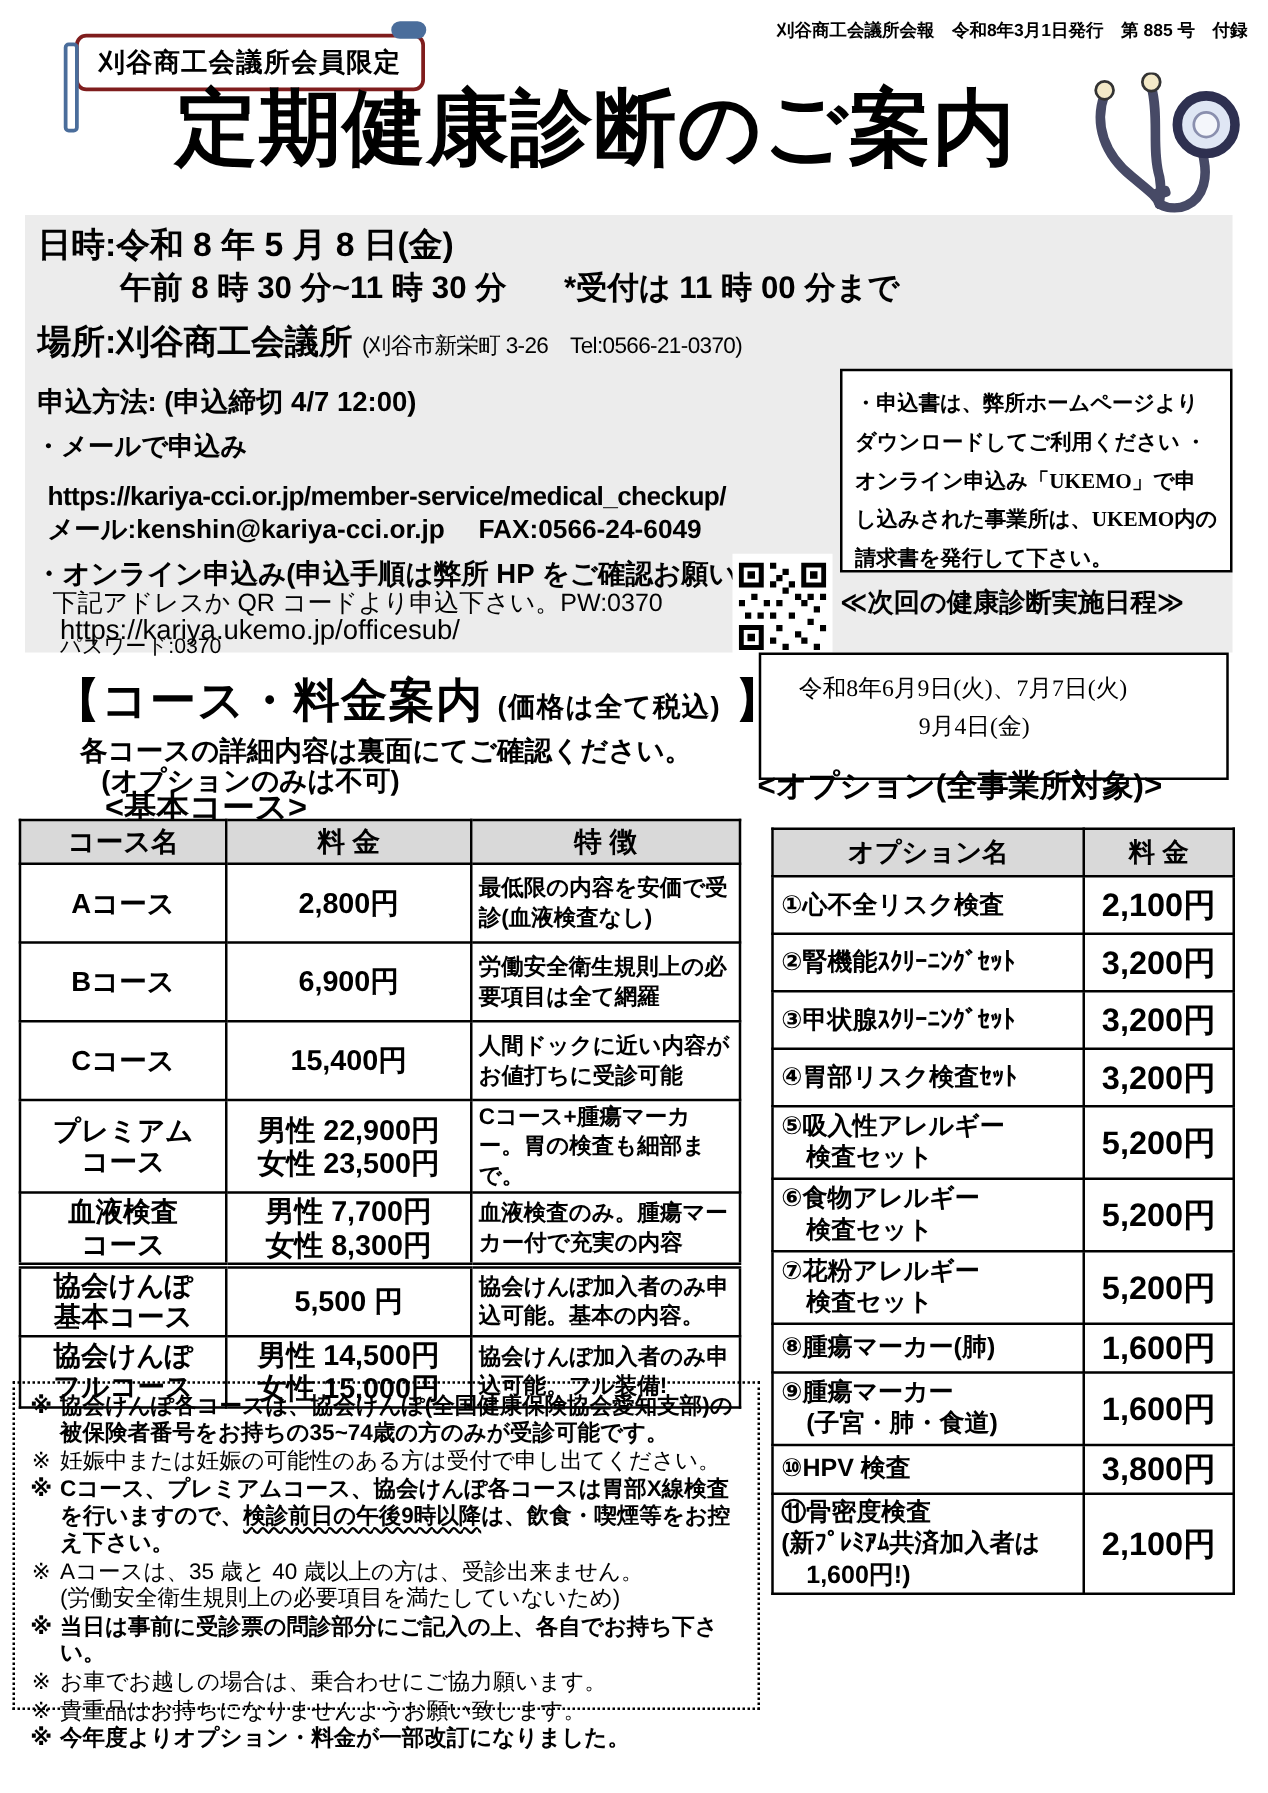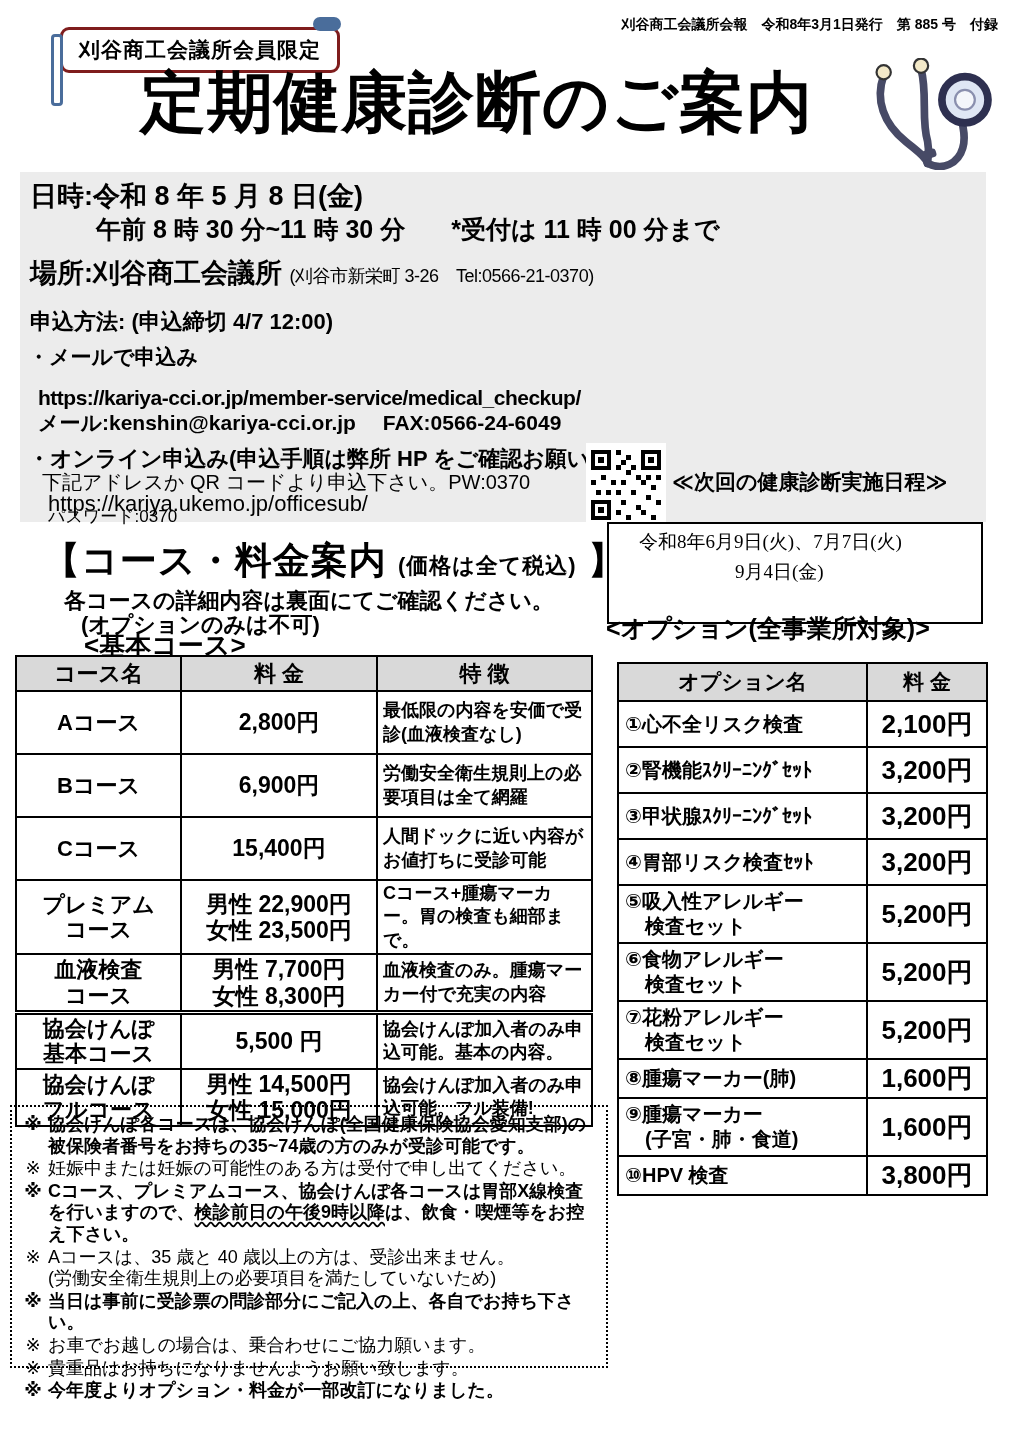--- a/index.html
+++ b/index.html
@@ -48,21 +48,21 @@
 
   .qr{left:586px;top:443px;width:80px;height:84px;background:#fff;display:flex;align-items:center;justify-content:center;}
 
   .notice{
     left:672px;top:295px;width:314px;height:163px;background:#fff;border:2px solid #000;
     box-sizing:border-box;padding:11px 10px;font-size:17px;font-weight:bold;line-height:1.82;
   }
   .nextHead{left:672px;top:468px;font-size:21px;}
   .nextBox{
     left:607px;top:522px;width:376px;height:102px;background:#fff;border:2px solid #000;
-    box-sizing:border-box;padding:3px 0 0 30px;font-size:19px;line-height:1.6;
+    box-sizing:border-box;padding:13px 0 0 30px;font-size:19px;line-height:1.6;
   }
   .nextBox .l2{padding-left:96px;}
 
   
   .cHead{left:43px;top:536px;font-size:37px;letter-spacing:1px;}
   .cHead .sub{font-size:22px;}
   .cSub1{left:64px;top:586px;font-size:22px;}
   .cSub2{left:64px;top:610px;font-size:22px;margin-left:17px;}
   .basicLabel{left:84px;top:628px;font-size:26px;}
   .optLabel{left:606px;top:612px;font-size:25px;}
@@ -176,20 +176,21 @@
           <rect x="45" y="55" width="5" height="5"></rect>
           <rect x="25" y="60" width="5" height="5"></rect>
           <rect x="35" y="65" width="5" height="5"></rect>
         <rect x="50" y="60" width="5" height="5"></rect>
           <rect x="60" y="65" width="5" height="5"></rect>
           <rect x="5" y="40" width="5" height="5"></rect>
       </g>
     </svg>
   </div>
 
+  <div class="abs notice serif">・申込書は、弊所ホームページよりダウンロードしてご利用ください ・オンライン申込み「UKEMO」で申し込みされた事業所は、UKEMO内の請求書を発行して下さい。</div>
 
   <div class="abs nextHead b">≪次回の健康診断実施日程≫</div>
   <div class="abs nextBox serif">
     <div>令和8年6月9日(火)、7月7日(火)</div>
     <div class="l2">9月4日(金)</div>
   </div>
 
   <div class="abs cHead b">
     <span>【コース・料金案内</span>
     <span class="sub">(価格は全て税込)</span>
@@ -304,20 +305,26 @@
     </tr>
     <tr style="height:58px">
       <td class="n pre">⑨腫瘍マーカー
 　(子宮・肺・食道)</td>
       <td class="p">1,600円</td>
     </tr>
     <tr style="height:38px">
       <td class="n pre">⑩HPV 検査</td>
       <td class="p">3,800円</td>
     </tr>
+    <tr style="height:80px">
+      <td class="n pre">⑪骨密度検査
+(新ﾌﾟﾚﾐｱﾑ共済加入者は
+　1,600円!)</td>
+      <td class="p">2,100円</td>
+    </tr>
   </tbody>
     </table>
 
   <div class="abs notes">
     <div class="note bold">
       <span class="mk">※</span>
       <span class="tx">協会けんぽ各コースは、協会けんぽ(全国健康保険協会愛知支部)の被保険者番号をお持ちの35~74歳の方のみが受診可能です。</span>
     </div>
     <div class="note">
       <span class="mk">※</span>

